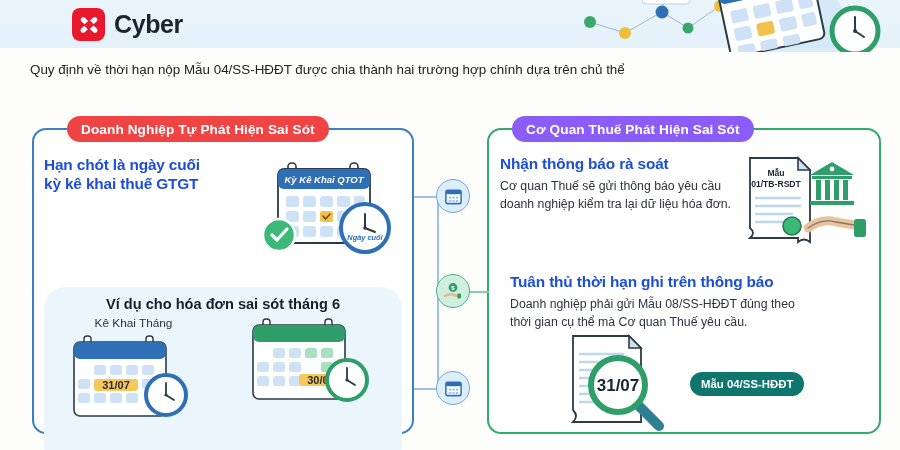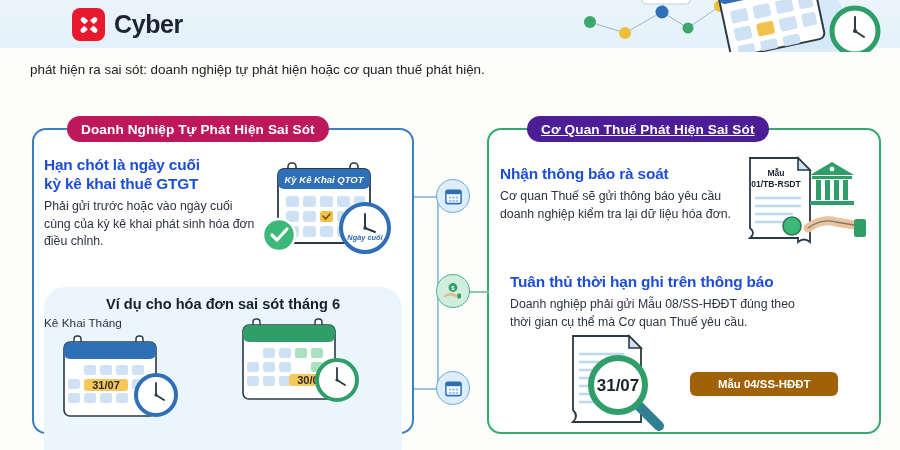--- a/index.html
+++ b/index.html
@@ -57,22 +57,22 @@
   }
   .col.left  { left: 32px;  width: 382px; }
   .col.right { left: 487px; width: 394px; border-color: #34a96e; }
 
   .banner {
     position: absolute; top: 116px; height: 26px; border-radius: 14px;
     display: flex; align-items: center; justify-content: center;
     color: #fff; font-size: 13.6px; font-weight: bold; letter-spacing: 0.1px;
     z-index: 7; white-space: nowrap; padding: 0 14px;
   }
-  .banner.left  { left: 67px;  background: #be185d; }
-  .banner.right { left: 527px; background: #4c1d95; text-decoration: underline; }
+  .banner.left  { left: 67px;  background: #ef4444; }
+  .banner.right { left: 512px; background: #8b5cf6; }
 
   
   .blk { position: absolute; }
   .blk h3 {
     font-size: 15.4px; font-weight: bold; color: #1d4ed8; line-height: 1.24;
     letter-spacing: -0.15px;
   }
   .blk p {
     font-size: 12.3px; color: #2c3440; line-height: 1.42; margin-top: 5px;
   }
@@ -80,37 +80,37 @@
   
   .example-box {
     position: absolute; left: 44px; top: 262px; width: 358px; height: 180px;
     background: #eaf5fc; border-radius: 21px; margin-top: 25px;
   }
   .example-title {
     text-align: center; font-size: 14.6px; font-weight: bold; color: #16202b;
     padding-top: 9px;
   }
   .example-cols { display: flex; justify-content: space-around; margin-top: 4px; }
-  .example-col { width: 50%; }
+  .example-col { text-align: center; width: 50%; }
   .example-col .cap { font-size: 11.8px; color: #2b3340; margin-bottom: 3px; }
 
   
   .conn-line { position: absolute; background: #9cc3e2; z-index: 1; }
   .conn-line.g { background: #86ccab; }
   .node {
     position: absolute; width: 34px; height: 34px; border-radius: 50%;
     display: flex; align-items: center; justify-content: center; z-index: 6;
   }
   .node.blue { background: #dceefa; border: 1.6px solid #6ea8d6; }
   .node.green { background: #cfeedd; border: 1.6px solid #4bb581; }
 
   .badge-green {
     display: inline-flex; align-items: center; justify-content: center;
-    background: #a16207; color: #fff; font-size: 11.4px; font-weight: bold;
-    border-radius: 6px; padding: 6px 28px; white-space: nowrap;
+    background: #0f766e; color: #fff; font-size: 11.4px; font-weight: bold;
+    border-radius: 12px; padding: 6px 11px; white-space: nowrap;
   }
 </style>
 </head>
 <body>
 
 <div id="page">
 
   <div class="deco">
     <svg width="330" height="52" viewBox="0 0 330 52">
       <circle cx="232" cy="30" r="46" fill="#cfe6f7" opacity="0.75"></circle>
@@ -154,21 +154,21 @@
   <div class="logo-wrap">
     <div class="logo-mark">
       <div class="bar a"></div>
         <div class="bar b"></div>
         <div class="notch"></div>
     </div>
     <div class="logo-text">Cyber</div>
   </div>
 
   <div class="intro">
-    <div>phát hiện ra sai sót: doanh nghiệp tự phát hiện hoặc cơ quan thuế phát hiện.</div>
+    <div>Quy định về thời hạn nộp Mẫu 04/SS-HĐĐT được chia thành hai trường hợp chính dựa trên chủ thể</div>
   </div>
 
   <div class="conn-line" style="left:414px; top:196px; width:24px; height:2px;"></div>
   <div class="conn-line" style="left:414px; top:388px; width:24px; height:2px;"></div>
   <div class="conn-line g" style="left:463px; top:291px; width:26px; height:2px;"></div>
   <div class="conn-line" style="left:437px; top:196px; width:2px; height:194px;"></div>
 
   <div class="node blue" style="left:436px; top:179px;">
     <svg width="19" height="19" viewBox="0 0 20 20">
       <rect x="2" y="3.5" width="16" height="14" rx="2" fill="#fff" stroke="#2f6fb5" stroke-width="1.6"></rect>
@@ -207,21 +207,20 @@
   </div>
 
   <div class="col left"></div>
   <div class="banner left">Doanh Nghiệp Tự Phát Hiện Sai Sót</div>
 
   <div class="blk" style="left:44px; top:155px; width:215px;">
     <h3>
       <span>Hạn chót là ngày cuối</span><br>
       <span>kỳ kê khai thuế GTGT</span>
     </h3>
-    <p>Phải gửi trước hoặc vào ngày cuối cùng của kỳ kê khai phát sinh hóa đơn điều chỉnh.</p>
   </div>
 
   <div style="position:absolute; left:262px; top:158px;font-style:italic;">
     <svg width="140" height="105" viewBox="0 0 140 105">
       <rect x="26" y="5" width="8" height="14" rx="3.5" fill="#fff" stroke="#2b3a44" stroke-width="1.6"></rect>
       <rect x="88" y="5" width="8" height="14" rx="3.5" fill="#fff" stroke="#2b3a44" stroke-width="1.6"></rect>
       <rect x="16" y="11" width="92" height="74" rx="6" fill="#fff" stroke="#2b3a44" stroke-width="1.8"></rect>
       <rect x="16" y="11" width="92" height="20" rx="6" fill="#2f6fb5"></rect>
       <text x="62" y="25" font-size="9.5" fill="#fff" text-anchor="middle" font-weight="bold" font-family="Liberation Sans, sans-serif">Kỳ Kê Khai QTOT</text>
       <g fill="#cfe2f5">
@@ -314,21 +313,21 @@
           <line x1="114" y1="64" x2="114" y2="52" stroke="#2b3a44" stroke-width="1.8" stroke-linecap="round"></line>
           <line x1="114" y1="64" x2="122" y2="69" stroke="#2b3a44" stroke-width="1.8" stroke-linecap="round"></line>
         </svg>
       </div>
     </div>
   </div>
 
   <div class="col right"></div>
   <div class="banner right">Cơ Quan Thuế Phát Hiện Sai Sót</div>
 
-  <div class="blk" style="left:500px; top:164px; width:240px;">
+  <div class="blk" style="left:500px; top:154px; width:240px;">
     <h3>
       <span>Nhận thông báo rà soát</span><br>
     </h3>
     <p>Cơ quan Thuế sẽ gửi thông báo yêu cầu doanh nghiệp kiểm tra lại dữ liệu hóa đơn.</p>
   </div>
 
   <div style="position:absolute; left:742px; top:150px;">
     <svg width="140" height="108" viewBox="0 0 140 108">
       <path d="M8 8 h48 l12 12 v72 q-6 -5 -12 0 v-4 h-48 q6 -5 0 -10 z" fill="#fff" stroke="#2b3a44" stroke-width="1.8"></path>
       <path d="M56 8 l12 12 h-12 z" fill="#cfe2f5" stroke="#2b3a44" stroke-width="1.6"></path>

